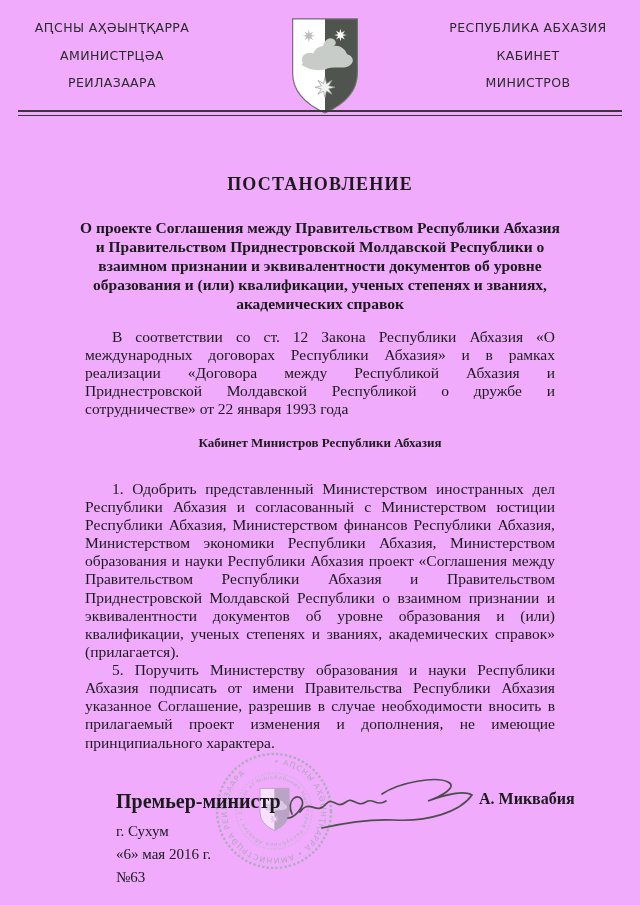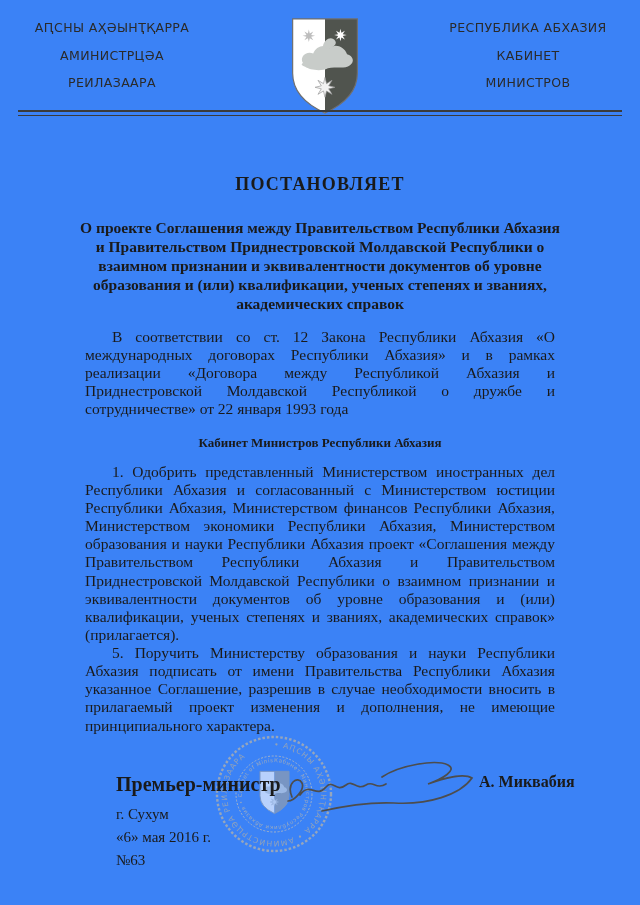--- a/index.html
+++ b/index.html
@@ -1,18 +1,18 @@
 <!DOCTYPE html>
 <html><head>
 <meta charset="utf-8">
 <style>
   html,body{margin:0;padding:0;background:#e8e8e8;}
   .page{
     position:relative;width:640px;height:905px;margin:0 auto;
-    background:#3b82f6;color:#1a1a1a;overflow:hidden;
+    background:#f0abfc;color:#1a1a1a;overflow:hidden;
     font-family:"Liberation Serif","DejaVu Serif",serif;
     box-shadow:0 0 6px rgba(0,0,0,.25);
   }
   
   .hdr{position:absolute;top:20px;left:0;width:640px;height:92px;}
   .hdr-col{position:absolute;top:2px;width:220px;text-align:center;
     font-family:"DejaVu Sans","Liberation Sans",sans-serif;
     font-size:12.5px;letter-spacing:.4px;color:#2a2a2a;}
   .hdr-col.left{left:2px;}
   .hdr-col.right{left:418px;}
@@ -24,21 +24,21 @@
   .flow{position:absolute;top:117px;left:0;width:640px;}
   .title{margin:58px 0 0 0;text-align:center;font-size:18px;font-weight:bold;
     letter-spacing:1.2px;line-height:1;}
   .subject{margin:26px auto 0 auto;max-width:492px;text-align:center;
     font-size:15.5px;font-weight:bold;line-height:1.22;}
   .body{margin:14px 85px 0 85px;font-size:15.5px;line-height:1.17;
     text-align:justify;}
   .indent{text-indent:27px;}
   .centerline{margin:17px 0 0 0;text-align:center;font-size:13px;
     font-weight:bold;line-height:1.2;}
-  .item{margin-top:12px;}
+  .item{margin-top:29px;}
   .item + .item{margin-top:0;}
   
   .sig-area{position:relative;height:190px;}
   .stamp{position:absolute;left:199px;top:-16px;width:150px;height:150px;opacity:.85;}
   .sig-scribble{position:absolute;left:278px;top:14px;width:205px;height:78px;}
   .sig-post{position:absolute;left:116px;top:38px;font-size:20px;font-weight:bold;}
   .sig-name{position:absolute;left:479px;top:38px;font-size:16px;font-weight:bold;}
   .sig-city{position:absolute;left:116px;top:71px;font-size:15px;}
   .sig-date{position:absolute;left:116px;top:94px;font-size:15px;}
   .sig-number{position:absolute;left:116px;top:117px;font-size:15px;}
@@ -75,21 +75,21 @@
     <div class="hdr-col right">
       <div>РЕСПУБЛИКА АБХАЗИЯ</div>
       <div>КАБИНЕТ</div>
       <div>МИНИСТРОВ</div>
     </div>
   </div>
 
   <div class="rule"></div>
 
   <div class="flow">
-    <h1 class="title">ПОСТАНОВЛЯЕТ</h1>
+    <h1 class="title">ПОСТАНОВЛЕНИЕ</h1>
 
     <p class="subject">О проекте Соглашения между Правительством Республики Абхазия и Правительством Приднестровской Молдавской Республики о взаимном признании и эквивалентности документов об уровне образования и (или) квалификации, ученых степенях и званиях, академических справок</p>
 
     <p class="body indent">В соответствии со ст. 12 Закона Республики Абхазия «О международных договорах Республики Абхазия» и в рамках реализации «Договора между Республикой Абхазия и Приднестровской Молдавской Республикой о дружбе и сотрудничестве» от 22 января 1993 года</p>
 
     <p class="centerline">Кабинет Министров Республики Абхазия</p>
 
     <p class="body indent item">1. Одобрить представленный Министерством иностранных дел Республики Абхазия и согласованный с Министерством юстиции Республики Абхазия, Министерством финансов Республики Абхазия, Министерством экономики Республики Абхазия, Министерством образования и науки Республики Абхазия проект «Соглашения между Правительством Республики Абхазия и Правительством Приднестровской Молдавской Республики о взаимном признании и эквивалентности документов об уровне образования и (или) квалификации, ученых степенях и званиях, академических справок» (прилагается).</p>
     <p class="body indent item">5. Поручить Министерству образования и науки Республики Абхазия подписать от имени Правительства Республики Абхазия указанное Соглашение, разрешив в случае необходимости вносить в прилагаемый проект изменения и дополнения, не имеющие принципиального характера.</p>
 

